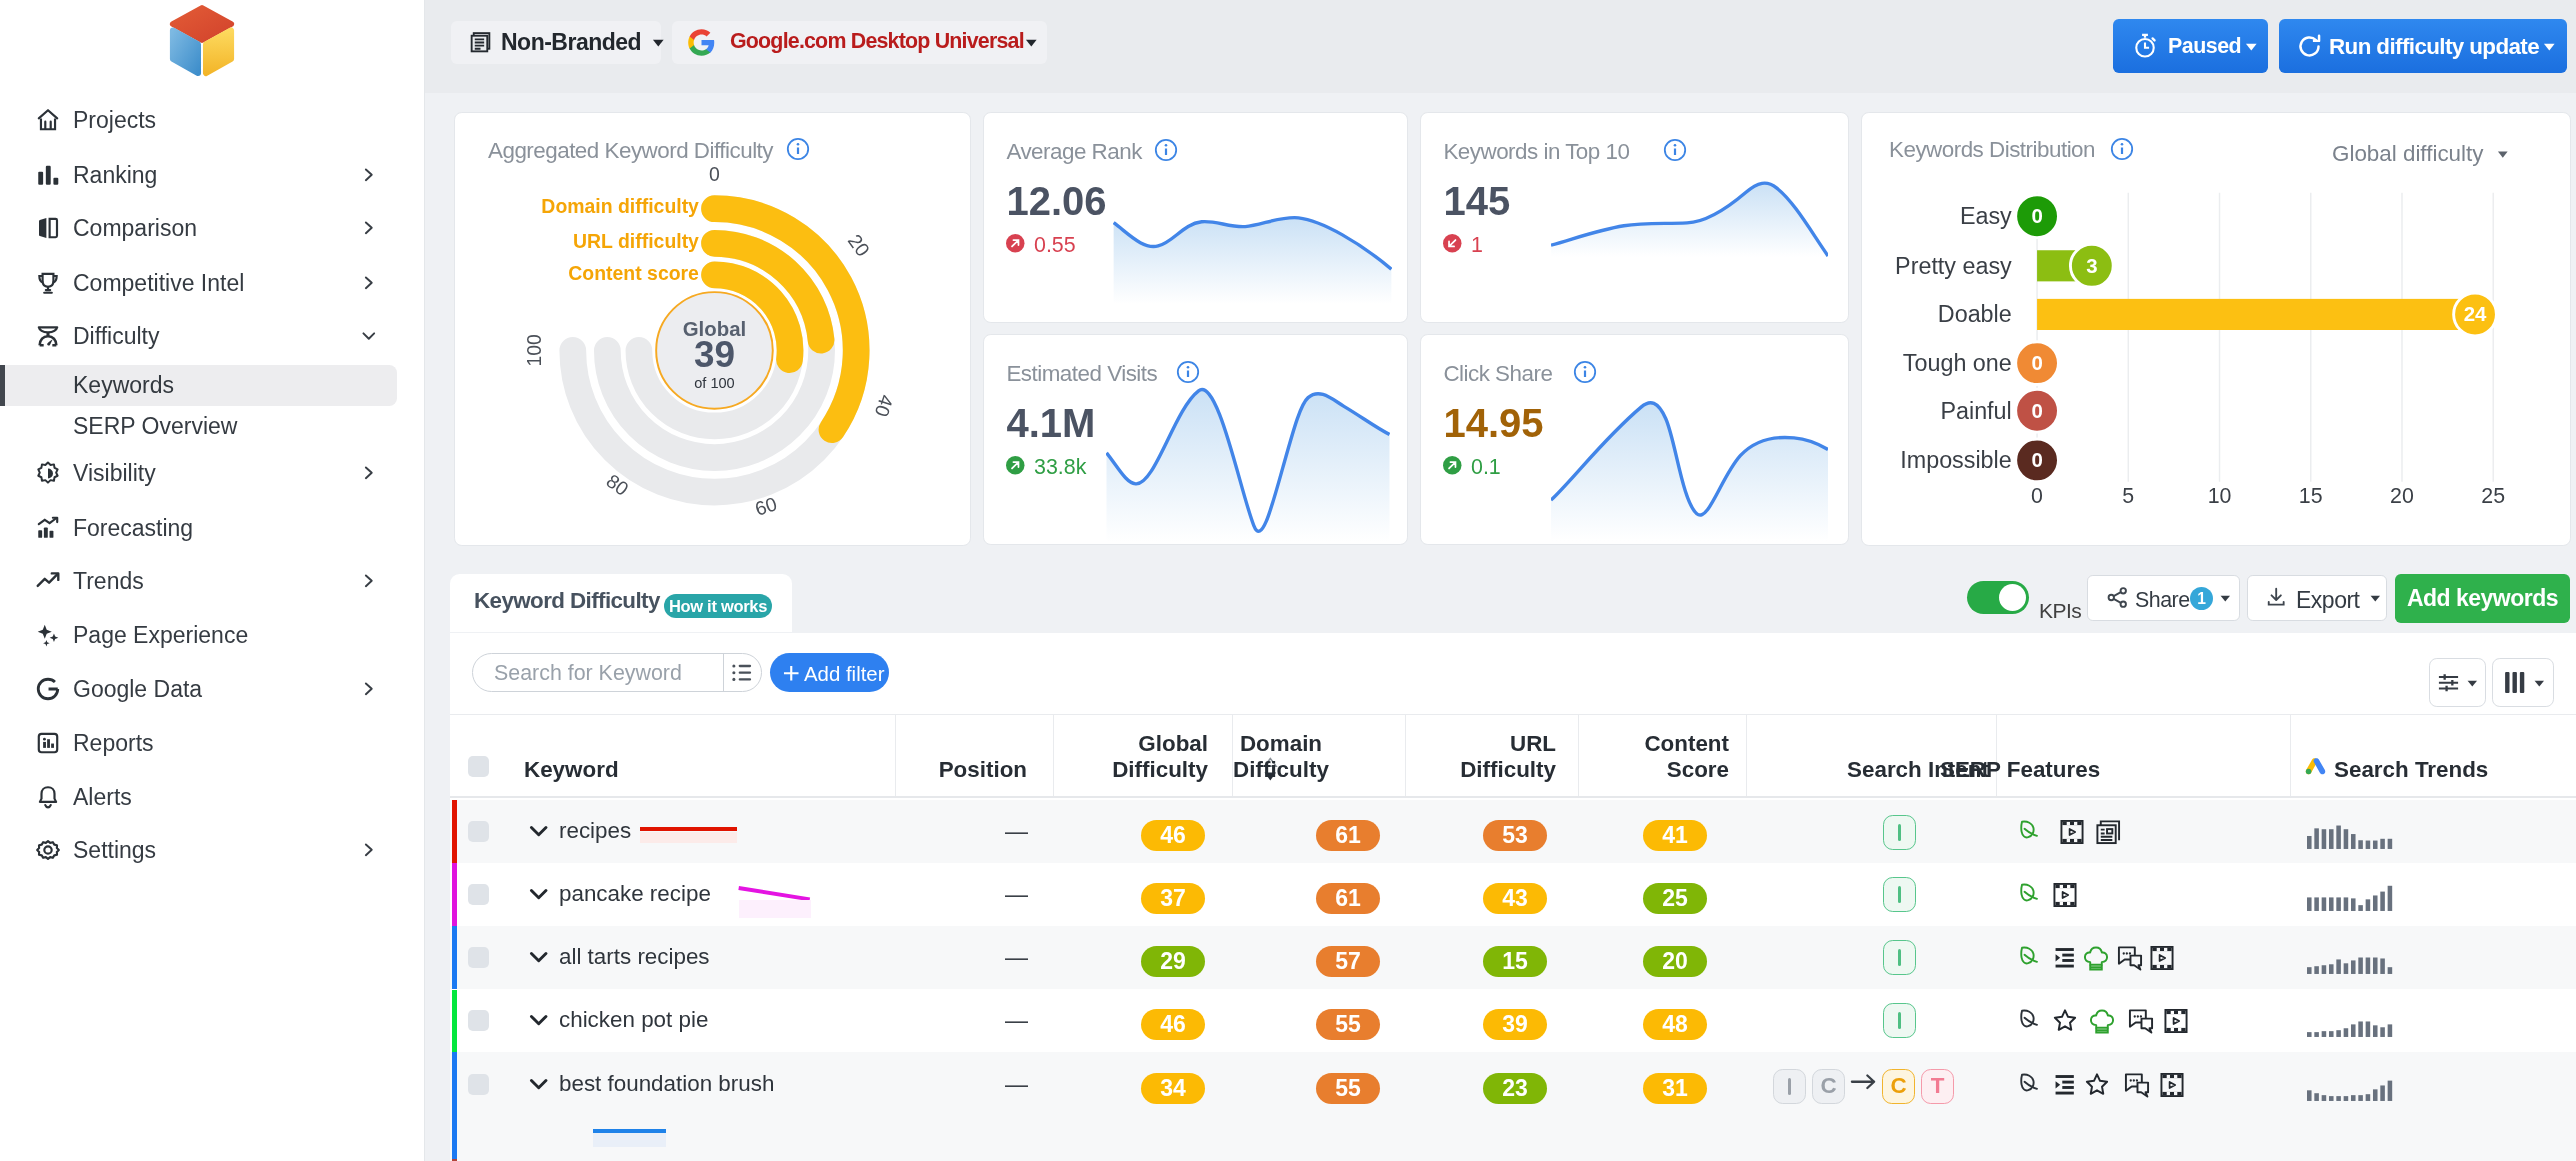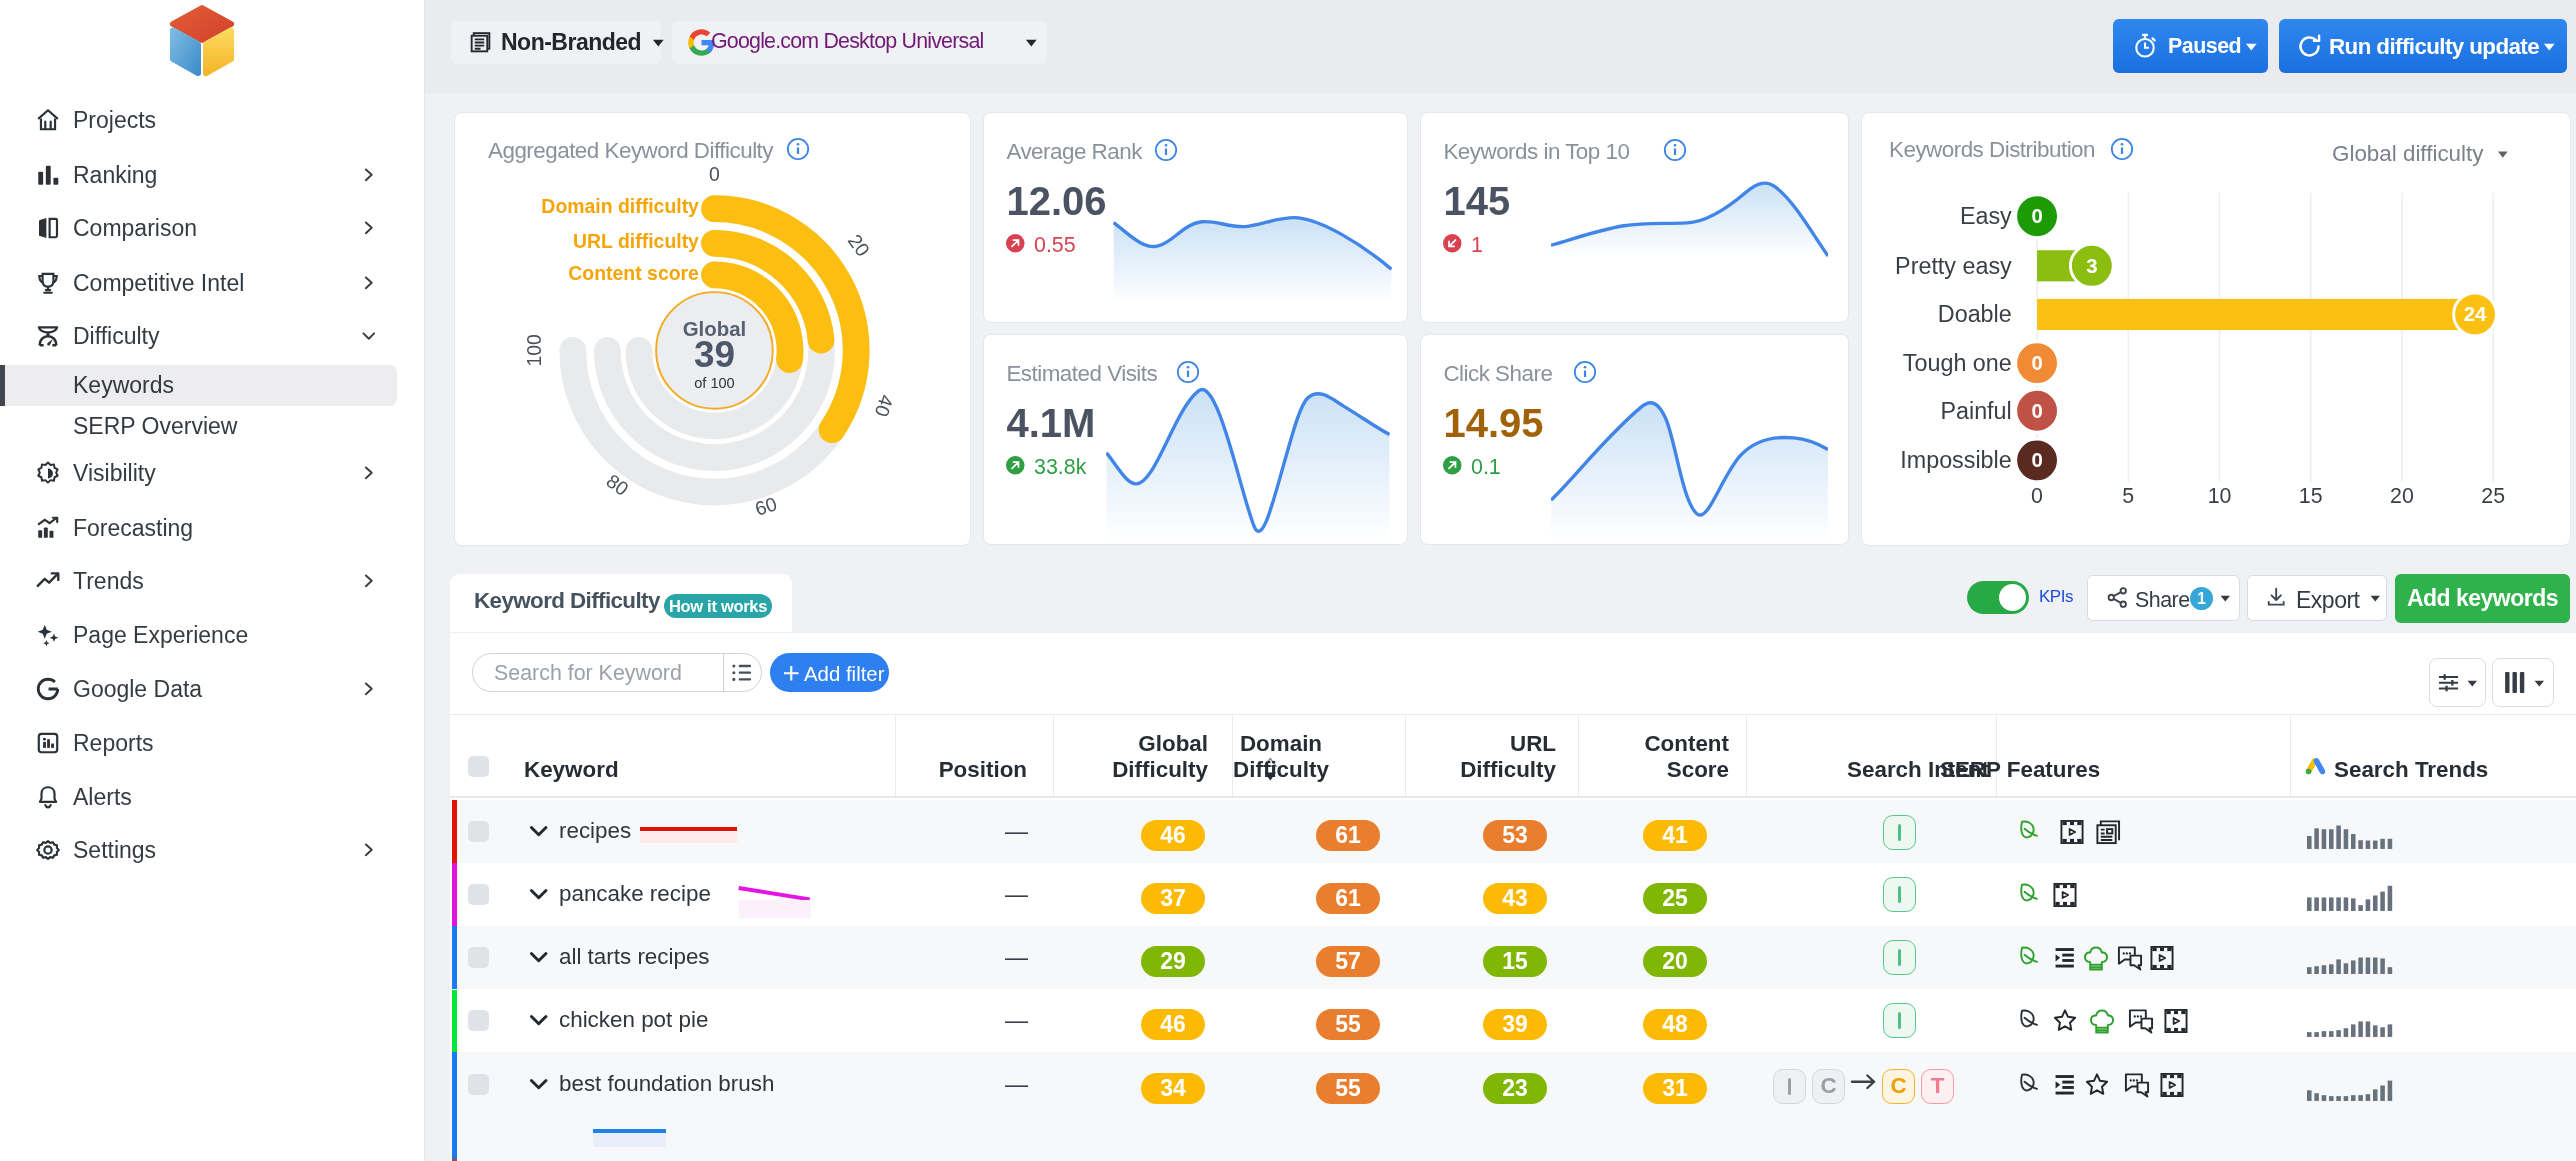--- a/index.html
+++ b/index.html
@@ -40,21 +40,21 @@
 <svg class="abs" style="left:226px;top:38px" width="14.6" height="10.7" viewBox="0 0 16 12">
       <path d="M2 2 L8 9.5 L14 2 Z" fill="#22272d"></path>
     </svg>
 <div class="abs" style="left:247px;top:21.4px;width:375px;height:43px;background:#f0f1f4;border-radius:5.8px"></div>
 <svg class="abs" style="left:262px;top:28px" width="29" height="29" viewBox="0 0 48 48">
       <path fill="#4285F4" d="M45.1 24.5c0-1.6-.1-3.1-.4-4.5H24v8.5h11.8c-.5 2.8-2.1 5.1-4.4 6.7v5.6h7.2c4.2-3.9 6.5-9.6 6.5-16.3z"></path>
       <path fill="#34A853" d="M24 46c6 0 11-2 14.6-5.3l-7.2-5.6c-2 1.3-4.5 2.1-7.4 2.1-5.7 0-10.5-3.8-12.3-9H4.3v5.8C8 41.2 15.4 46 24 46z"></path>
       <path fill="#FBBC05" d="M11.7 28.2c-.4-1.3-.7-2.7-.7-4.2s.2-2.9.7-4.2V14H4.3C2.8 17 2 20.4 2 24s.8 7 2.3 10l7.4-5.8z"></path>
       <path fill="#EA4335" d="M24 10.8c3.2 0 6.1 1.1 8.4 3.3l6.3-6.3C35 4.3 30 2 24 2 15.4 2 8 6.8 4.3 14l7.4 5.8c1.8-5.2 6.6-9 12.3-9z"></path>
     </svg>
-<div class="abs" style="left:286px;top:29px;font-size:21.4px;letter-spacing:-0.8px;font-weight:normal;color:#701a75">Google.com Desktop Universal</div>
+<div class="abs" style="left:305px;top:29px;font-size:21.4px;letter-spacing:-0.8px;font-weight:bold;color:#b91c1c">Google.com Desktop Universal</div>
 <svg class="abs" style="left:599px;top:38px" width="14.6" height="10.7" viewBox="0 0 16 12">
       <path d="M2 2 L8 9.5 L14 2 Z" fill="#22272d"></path>
     </svg>
 <div class="abs" style="left:1688px;top:19.4px;width:155px;height:54px;background:linear-gradient(#2f88ef,#1b6fdf);border-radius:5.8px"></div>
 <svg class="abs" style="left:1706px;top:32px" width="28" height="28" viewBox="0 0 24 24" fill="none" stroke="#fff" stroke-width="1.8">
       <circle cx="12" cy="13.5" r="7.5"></circle>
       <path d="M12 9 V13.5 H15.5"></path>
       <path d="M9.5 2.5 H14.5 M12 2.5 V5" stroke-width="2"></path>
       <path d="M18.5 5.5 L20.2 7.2" stroke-width="2" stroke-linecap="round"></path>
     </svg>
@@ -400,21 +400,21 @@
 <circle cx="180" cy="357" r="22" fill="#5a2a20" stroke="#fff" stroke-width="3"></circle>
         <text x="180" y="364">0</text>
 </g>
 </svg>
 </div>
 <div class="abs" style="left:450px;top:574px;width:342px;height:58px;background:#fff;border-radius:9.7px 9.7px 0 0"></div>
 <div class="abs" style="left:474px;top:588px;font-size:22.4px;letter-spacing:-0.6px;font-weight:bold;color:#47525f">Keyword Difficulty</div>
 <div class="abs" style="left:664px;top:594px;width:108px;height:24px;background:#29a5a8;border-radius:12.6px;color:#fff;font-size:16.5px;font-weight:bold;text-align:center;line-height:24px"><span style="letter-spacing:-0.3px">How it works</span></div>
 <div class="abs" style="left:1967px;top:581px;width:62px;height:33px;background:#27aa46;border-radius:16.5px"></div>
 <div class="abs" style="left:1999px;top:584px;width:27px;height:27px;background:#fff;border-radius:50%"></div>
-<div class="abs" style="left:2039px;top:587px;font-size:17px;letter-spacing:-0.5px;color:#1d4ed8">KPIs</div>
+<div class="abs" style="left:2039px;top:599px;font-size:21px;letter-spacing:-0.5px;color:#404040">KPIs</div>
 <div class="abs" style="left:2087px;top:575px;width:153px;height:46px;background:#fff;border:1px solid #d8dce1;border-radius:5.8px"></div>
 <svg class="abs" style="left:2106px;top:586px" width="23" height="23" viewBox="0 0 24 24" fill="none" stroke="#3f464e" stroke-width="2">
     <circle cx="18" cy="5" r="2.8"></circle>
     <circle cx="5.5" cy="12" r="2.8"></circle>
     <circle cx="18" cy="19" r="2.8"></circle>
     <path d="M8 10.6 L15.5 6.4 M8 13.4 L15.5 17.6"></path>
   </svg>
 <div class="abs" style="left:2135px;top:588px;font-size:21.4px;letter-spacing:-0.5px;color:#343b43">Share</div>
 <div class="abs" style="left:2190px;top:587px;width:23px;height:23px;background:#35a7d9;border-radius:50%;color:#fff;font-size:15.6px;font-weight:bold;text-align:center;line-height:23px">1</div>
 <svg class="abs" style="left:2219px;top:594px" width="12.6" height="9.7" viewBox="0 0 16 12">

